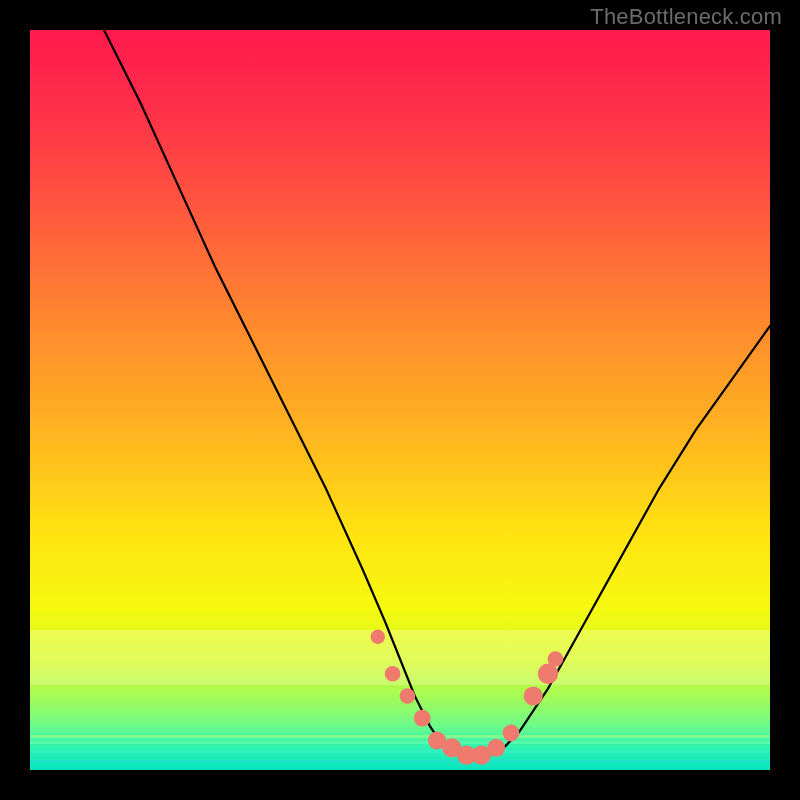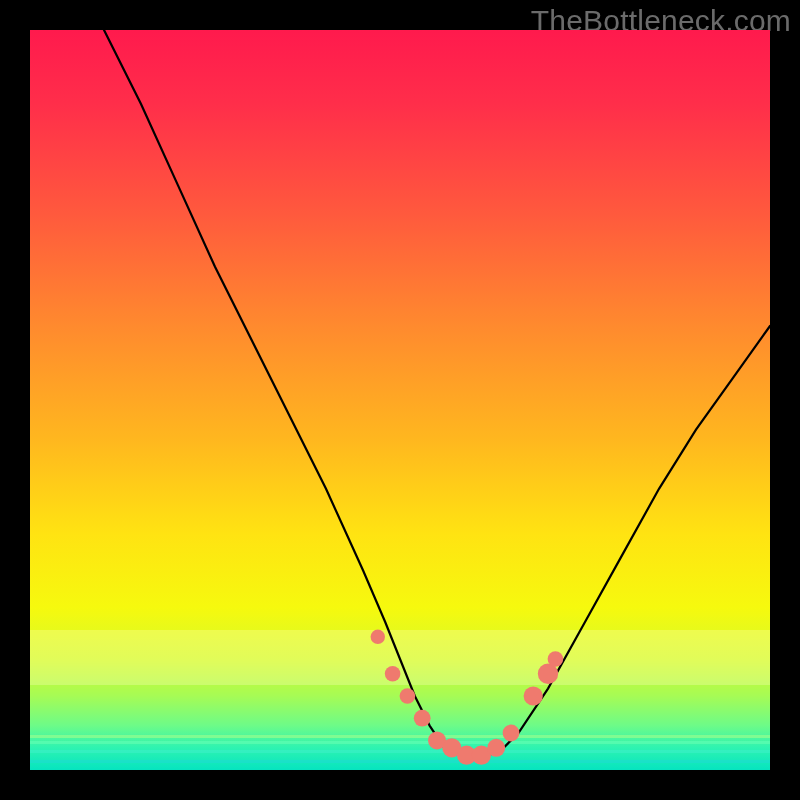--- a/index.html
+++ b/index.html
@@ -63,23 +63,23 @@
     stroke: #000000;
     stroke-width: 2.2;
     stroke-linecap: round;
   }
   .marker {
     fill: #ef7a6e;
   }
   .watermark {
     position: absolute;
     top: 4px;
-    right: 9px;
+    right: 18px;
     color: #6b6b6b;
-    font-size: 30px;
+    font-size: 22px;
     font-weight: 500;
     letter-spacing: 0.2px;
     user-select: none;
   }
 </style>
 </head>
 <body>
 
 <div class="watermark">TheBottleneck.com</div>
 

